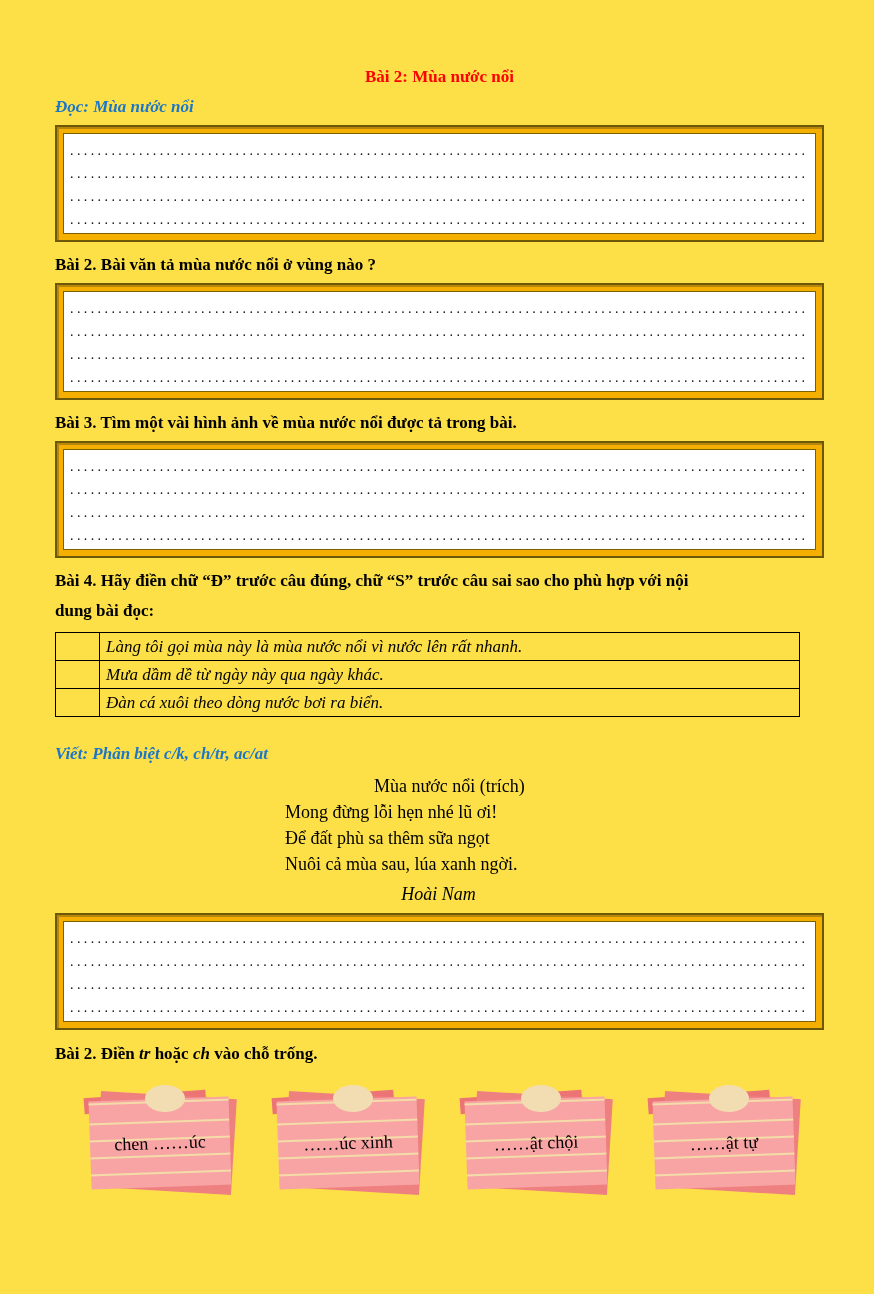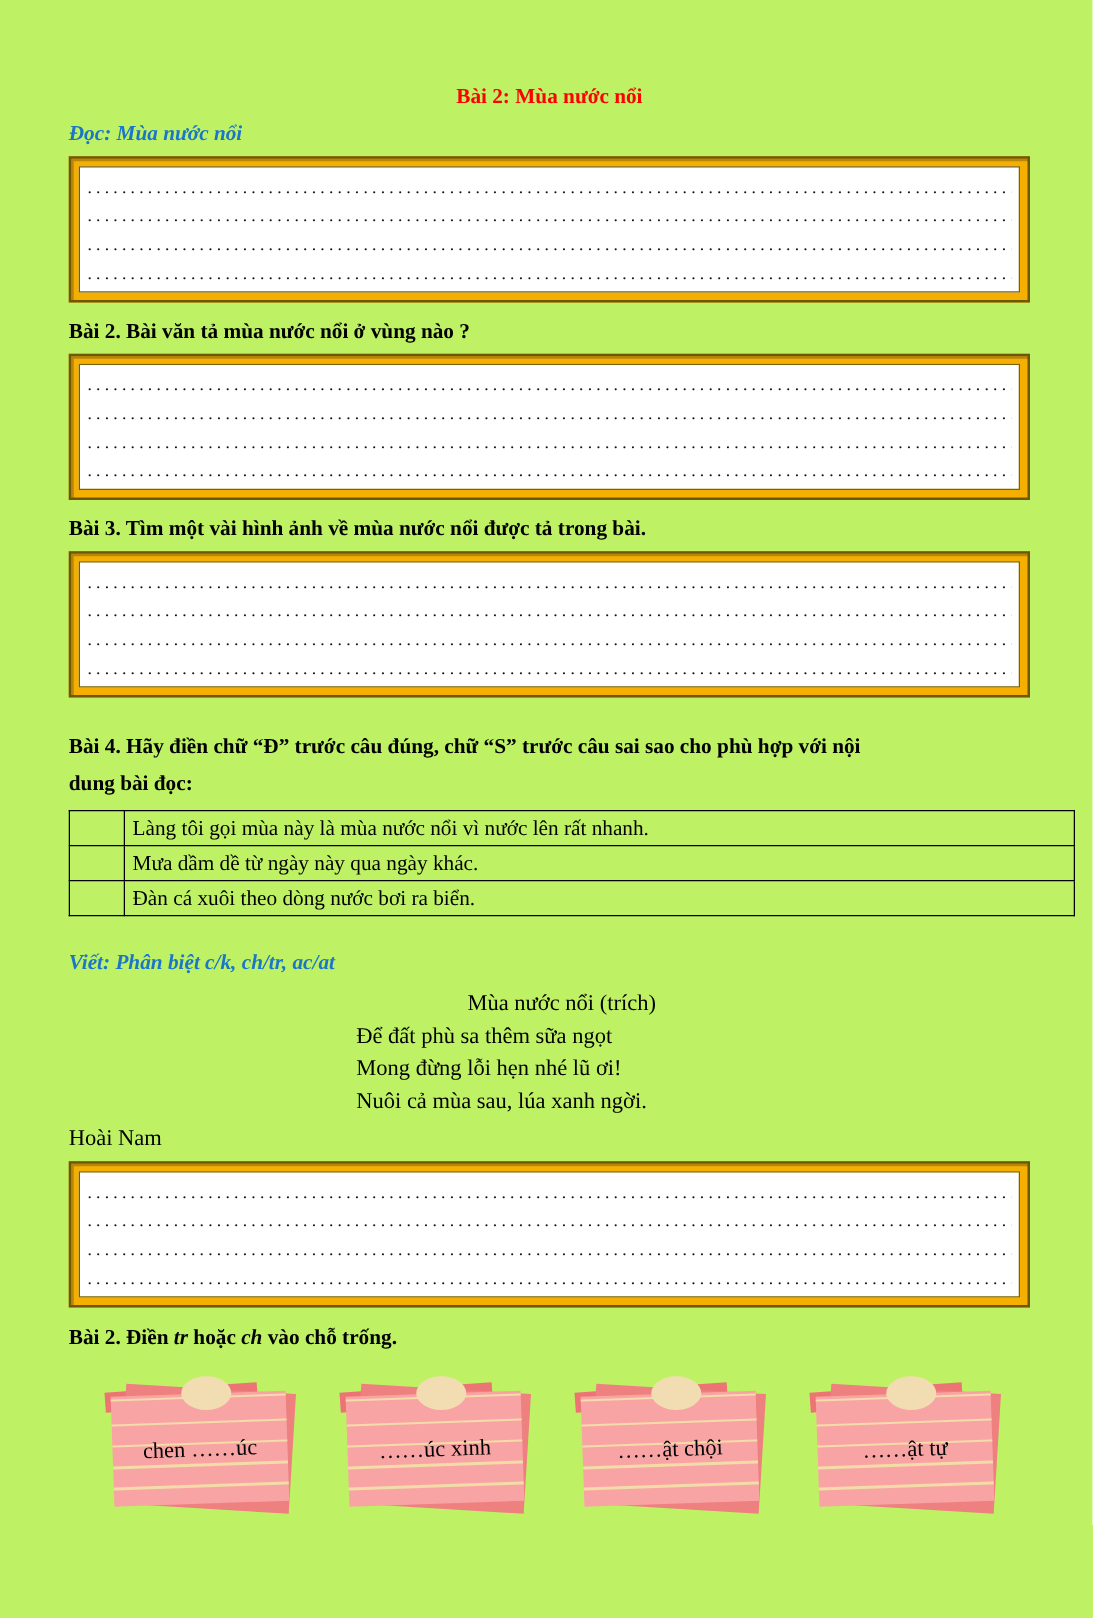--- a/index.html
+++ b/index.html
@@ -1,19 +1,19 @@
 <!DOCTYPE html>
 <html><head>
 <meta charset="utf-8">
 <style>
   * { margin: 0; padding: 0; box-sizing: border-box; }
   html, body { background: #ffffff; }
   .page {
     width: 874px; height: 1294px;
-    background: #bef264;
+    background: #fde047;
     font-family: "Liberation Serif", "DejaVu Serif", serif;
     color: #000;
     padding: 64px 50px 0 55px;
     overflow: hidden;
     position: relative;
   }
   .title {
     text-align: center;
     color: #FE0000;
     font-size: 17px; font-weight: bold;
@@ -50,45 +50,47 @@
   }
   .dotline {
     height: 23px; line-height: 23px;
     overflow: hidden; white-space: nowrap;
     font-size: 14px; letter-spacing: 3.4px;
     color: #111111;
     cursor: text;
   }
 
   
-  .q4-heading { margin-top: 24px; font-size: 17px; font-weight: bold; line-height: 30px; }
+  .q4-heading { margin-top: 8px; font-size: 17px; font-weight: bold; line-height: 30px; }
   .q4-heading span { display: block; }
 
   
   .tf-table {
     margin-top: 6px;
     border-collapse: collapse;
-    width: 805px;
+    width: 745px;
     table-layout: fixed;
+    font-style: italic;
   }
   .tf-table td {
     border: 1.5px solid #000;
     height: 28px;
     font-size: 17px;
     padding: 0 6px;
     vertical-align: middle;
   }
   .tf-table td.ds-cell { width: 44px; cursor: text; }
 
   
   .poem { margin-top: 6px; margin-left: 230px; font-size: 18px; line-height: 26px; }
   .poem-title { margin-left: 89px; }
   .poem-author {
     margin-top: 4px;
-    text-align: left;
+    text-align: center;
+    font-style: italic;
     font-size: 18px; line-height: 26px;
     padding-right: 2px;
   }
 
   .italic { font-style: italic; }
 
   
   .cards-row {
     margin-top: 18px;
     margin-left: 35px;
@@ -183,22 +185,22 @@
         <td>Đàn cá xuôi theo dòng nước bơi ra biển.</td>
       </tr>
     </tbody>
   </table>
 
   <div class="blue-label mt8">Viết: Phân biệt c/k, ch/tr, ac/at</div>
 
 
   <div class="poem">
     <div class="poem-title">Mùa nước nổi (trích)</div>
+    <div>Mong đừng lỗi hẹn nhé lũ ơi!</div>
     <div>Để đất phù sa thêm sữa ngọt</div>
-    <div>Mong đừng lỗi hẹn nhé lũ ơi!</div>
     <div>Nuôi cả mùa sau, lúa xanh ngời.</div>
   </div>
 
   <div class="poem-author">Hoài Nam</div>
 
   <div class="answer-box" style="margin-top:6px">
     <div class="answer-box-inner">
       <div class="dotline">..................................................................................................................................</div>
       <div class="dotline">..................................................................................................................................</div>
       <div class="dotline">..................................................................................................................................</div>

